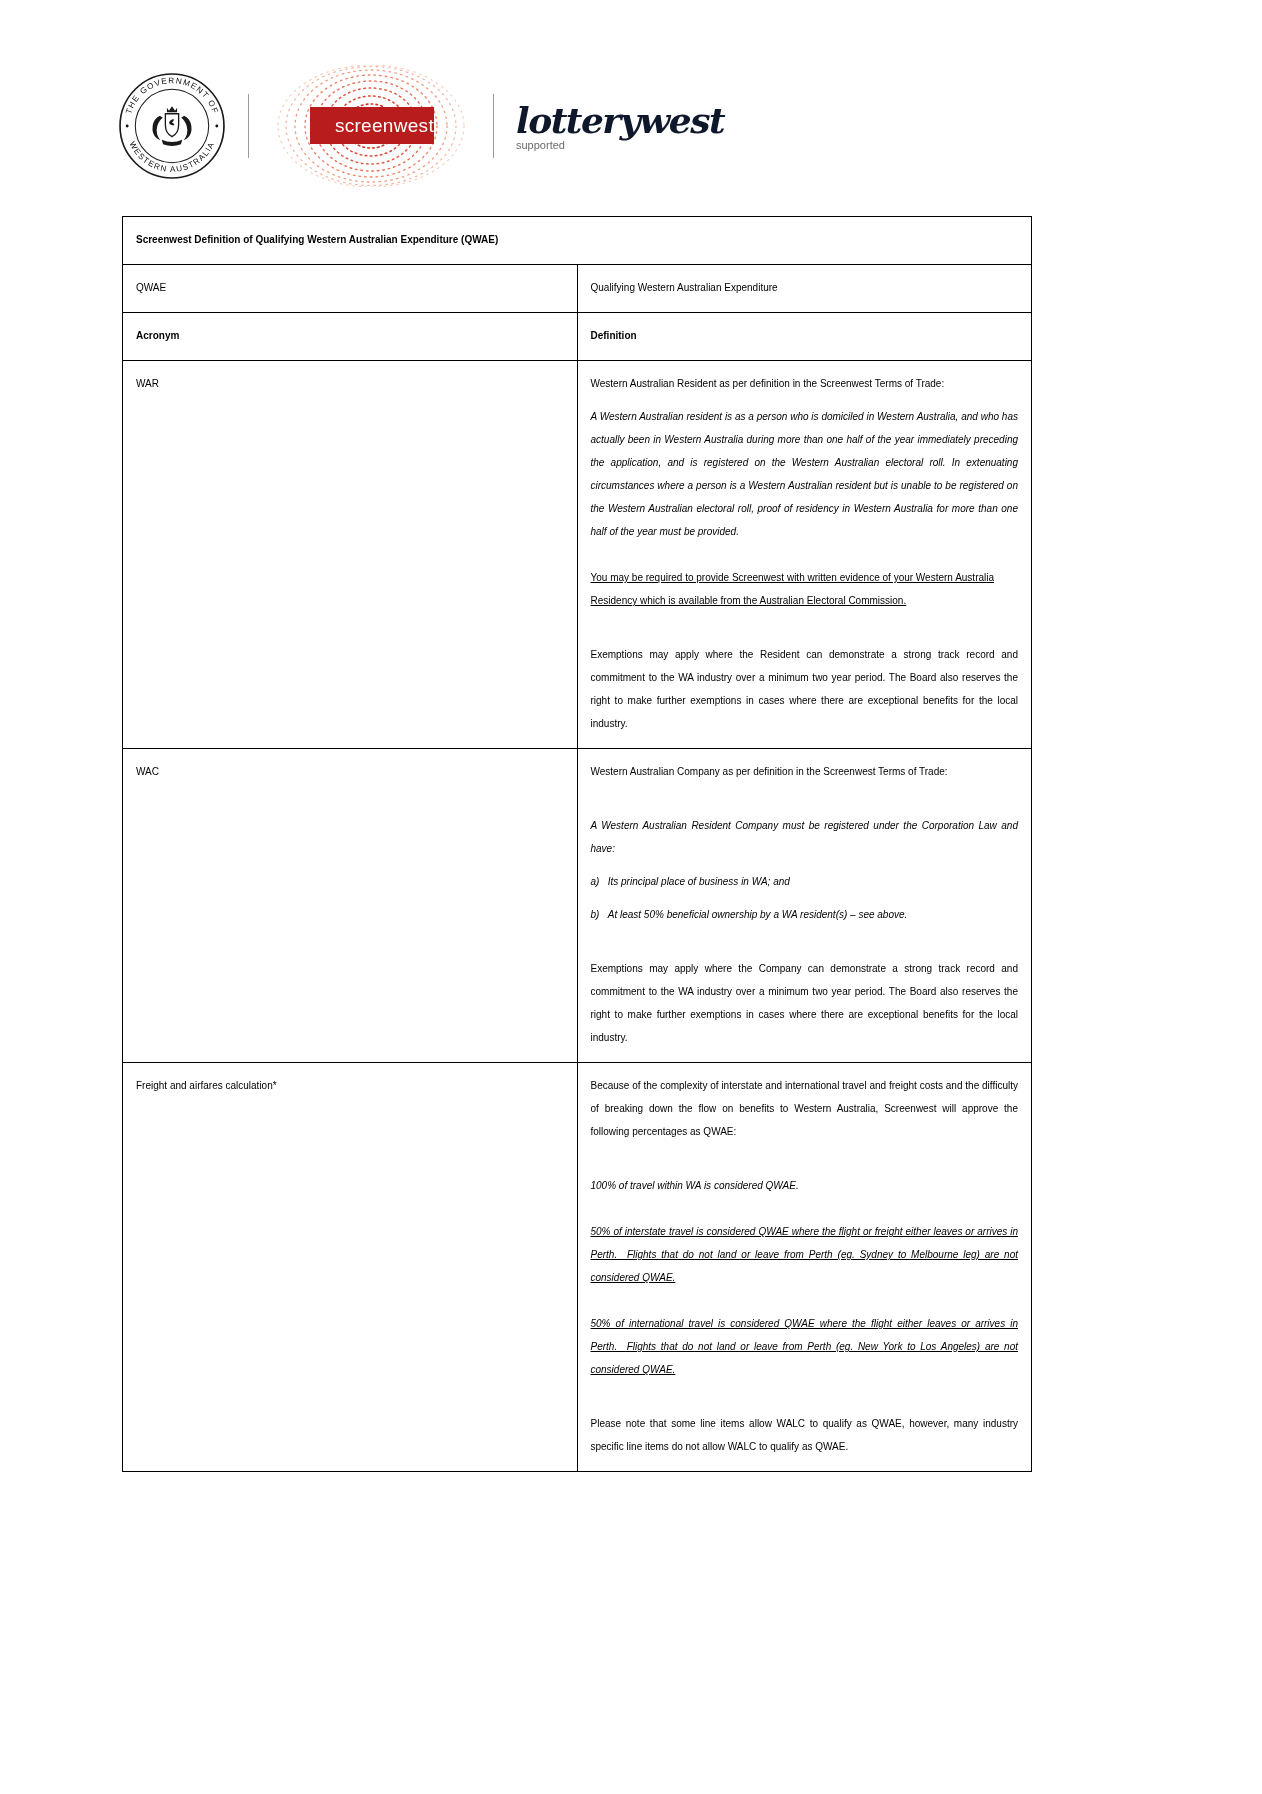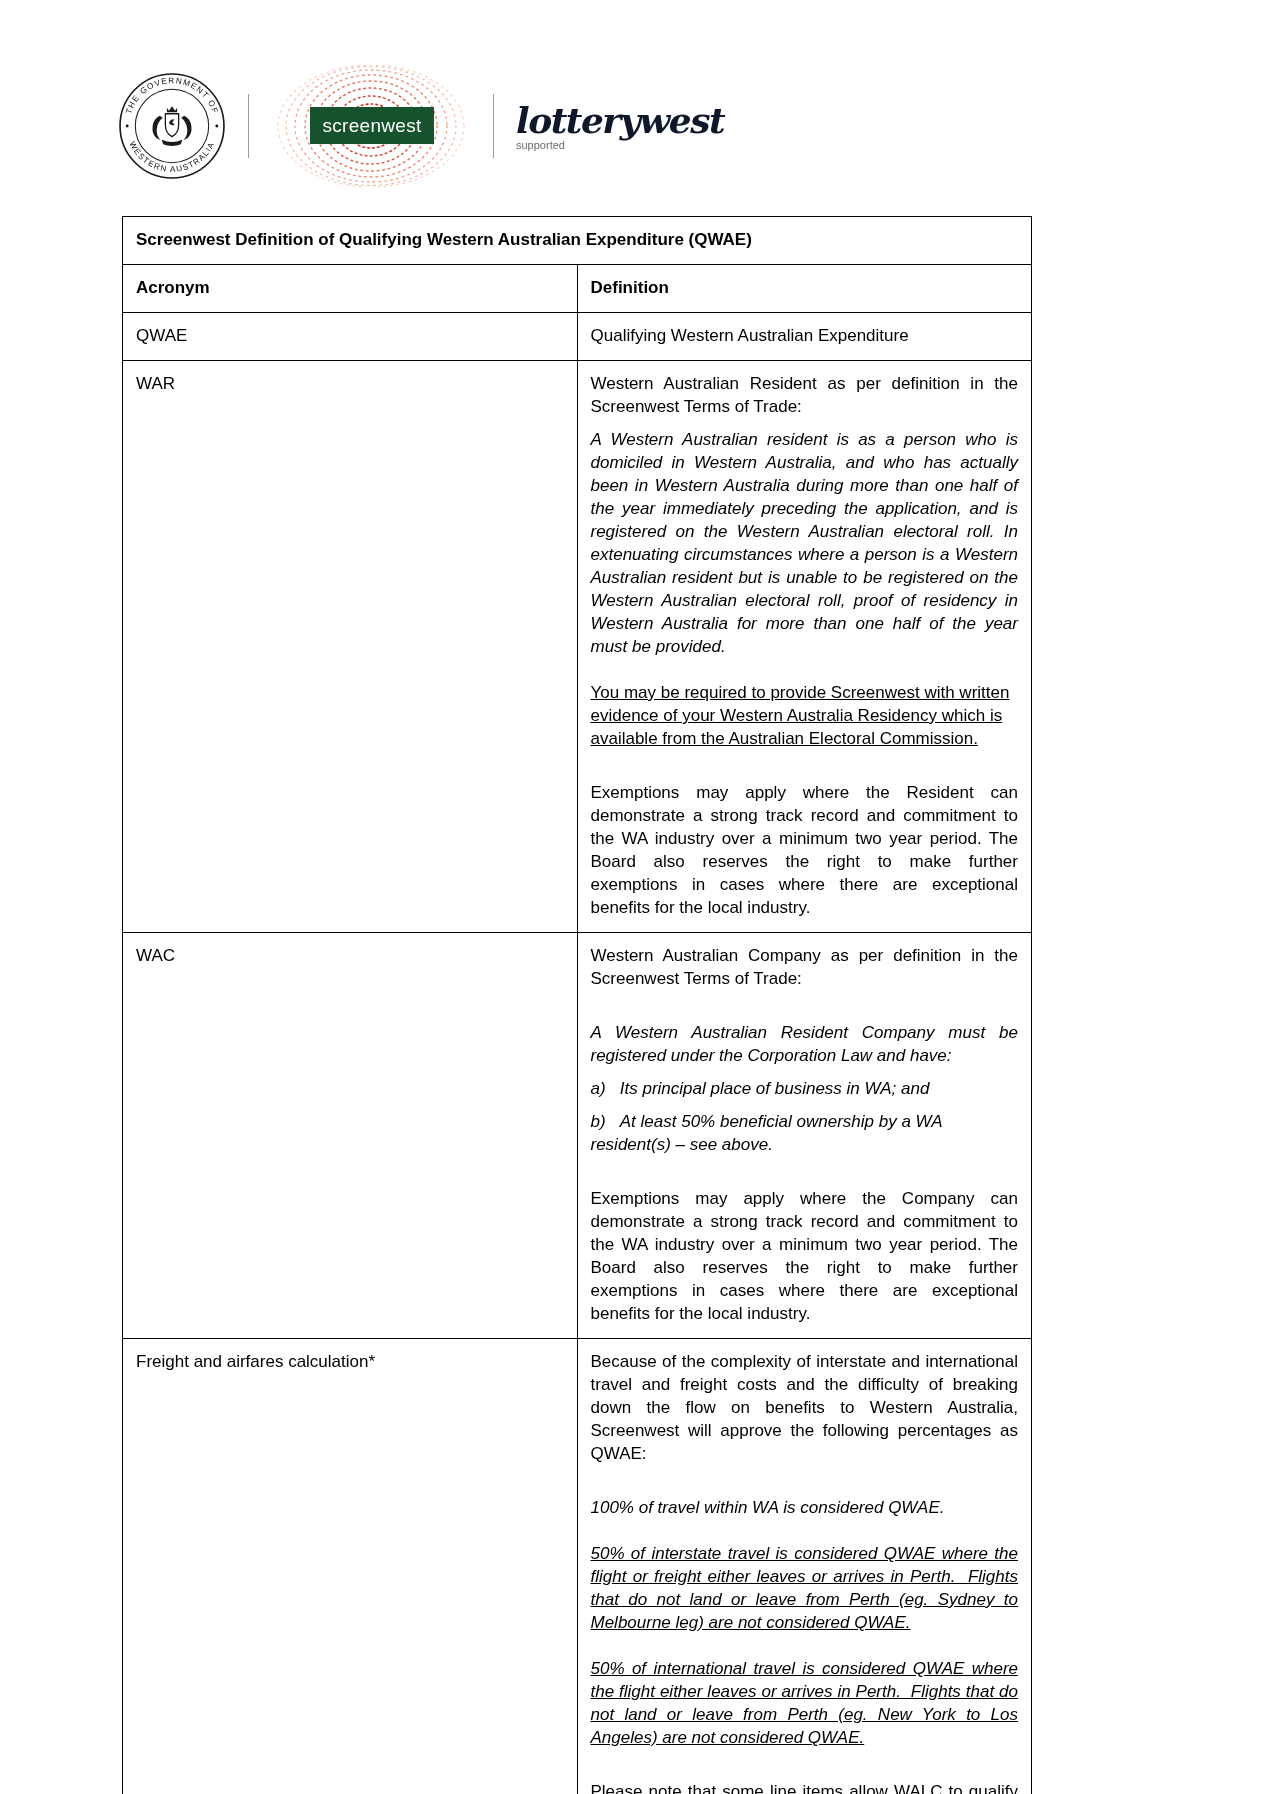--- a/index.html
+++ b/index.html
@@ -15,21 +15,21 @@
   
   .logo-strip {
     margin:62px 0 0 118px;
     display:flex; align-items:center; gap:22px;
     height:128px;
   }
   .logo-divider { width:1px; height:64px; background:#9a9a9a; }
   .sw-logo-wrap { position:relative; width:200px; height:122px; }
   .sw-box {
     position:absolute; left:39px; top:42px; width:124px; height:37px;
-    background:#14532d; display:flex; align-items:center; justify-content:center;
+    background:#b91c1c; display:flex; align-items:center; justify-content:flex-end;
   }
   .sw-label { color:#fff; font-size:19px; letter-spacing:0.3px; }
   .lw-logo { display:flex; flex-direction:column; }
   .lw-word {
     font-family:"DejaVu Serif", serif;
     font-style:italic; font-weight:700;
     font-size:36px; letter-spacing:-1.5px; color:#0f172a; line-height:1;
   }
   .lw-sub {
     font-size:11px; color:#6b6b6b; text-align:left;
@@ -40,21 +40,21 @@
   table.doc-table {
     border-collapse:collapse;
     margin:26px 0 0 122px;
     width:910px;
     table-layout:fixed;
   }
   table.doc-table td {
     border:1px solid #000;
     vertical-align:top;
     padding:11px 13px 13px 13px;
-    font-size:17px;
+    font-size:10px;
     line-height:23px;
   }
   td.col-a { width:204px; }
   td.title-cell { font-weight:bold; font-size:16.5px; padding:13px 13px 14px 13px; }
   td.head { font-weight:bold; }
   td.section-cell { font-weight:bold; }
 
   .cell p { margin:0; }
   .cell p.g0 { margin-top:10px; }
   .cell p.g1 { margin-top:23px;text-decoration:underline; }
@@ -122,29 +122,29 @@
   </div>
 
   <table class="doc-table">
 
     <tbody>
         <tr>
       <td colspan="2" class="title-cell">Screenwest Definition of Qualifying Western Australian Expenditure (QWAE)</td>
     </tr>
 
     <tr>
-      <td class="col-a head">Acronym</td>
-      <td class="head">Definition</td>
-    </tr>
-
-    <tr>
       <td class="col-a">QWAE</td>
       <td class="cell">
         <p>Qualifying Western Australian Expenditure</p>
       </td>
+    </tr>
+
+    <tr>
+      <td class="col-a head">Acronym</td>
+      <td class="head">Definition</td>
     </tr>
 
     <tr>
       <td class="col-a">WAR</td>
       <td class="cell">
         <p class="jt">Western Australian Resident as per definition in the Screenwest Terms of Trade:</p>
         <p class="it jt g0">A Western Australian resident is as a person who is domiciled in Western Australia, and who has actually been in Western Australia during more than one half of the year immediately preceding the application, and is registered on the Western Australian electoral roll. In extenuating circumstances where a person is a Western Australian resident but is unable to be registered on the Western Australian electoral roll, proof of residency in Western Australia for more than one half of the year must be provided.</p>
         <p class="g1">You may be required to provide Screenwest with written evidence of your Western Australia Residency which is available from the Australian Electoral Commission.</p>
         <p class="jt g2">Exemptions may apply where the Resident can demonstrate a strong track record and commitment to the WA industry over a minimum two year period. The Board also reserves the right to make further exemptions in cases where there are exceptional benefits for the local industry.</p>
       </td>

